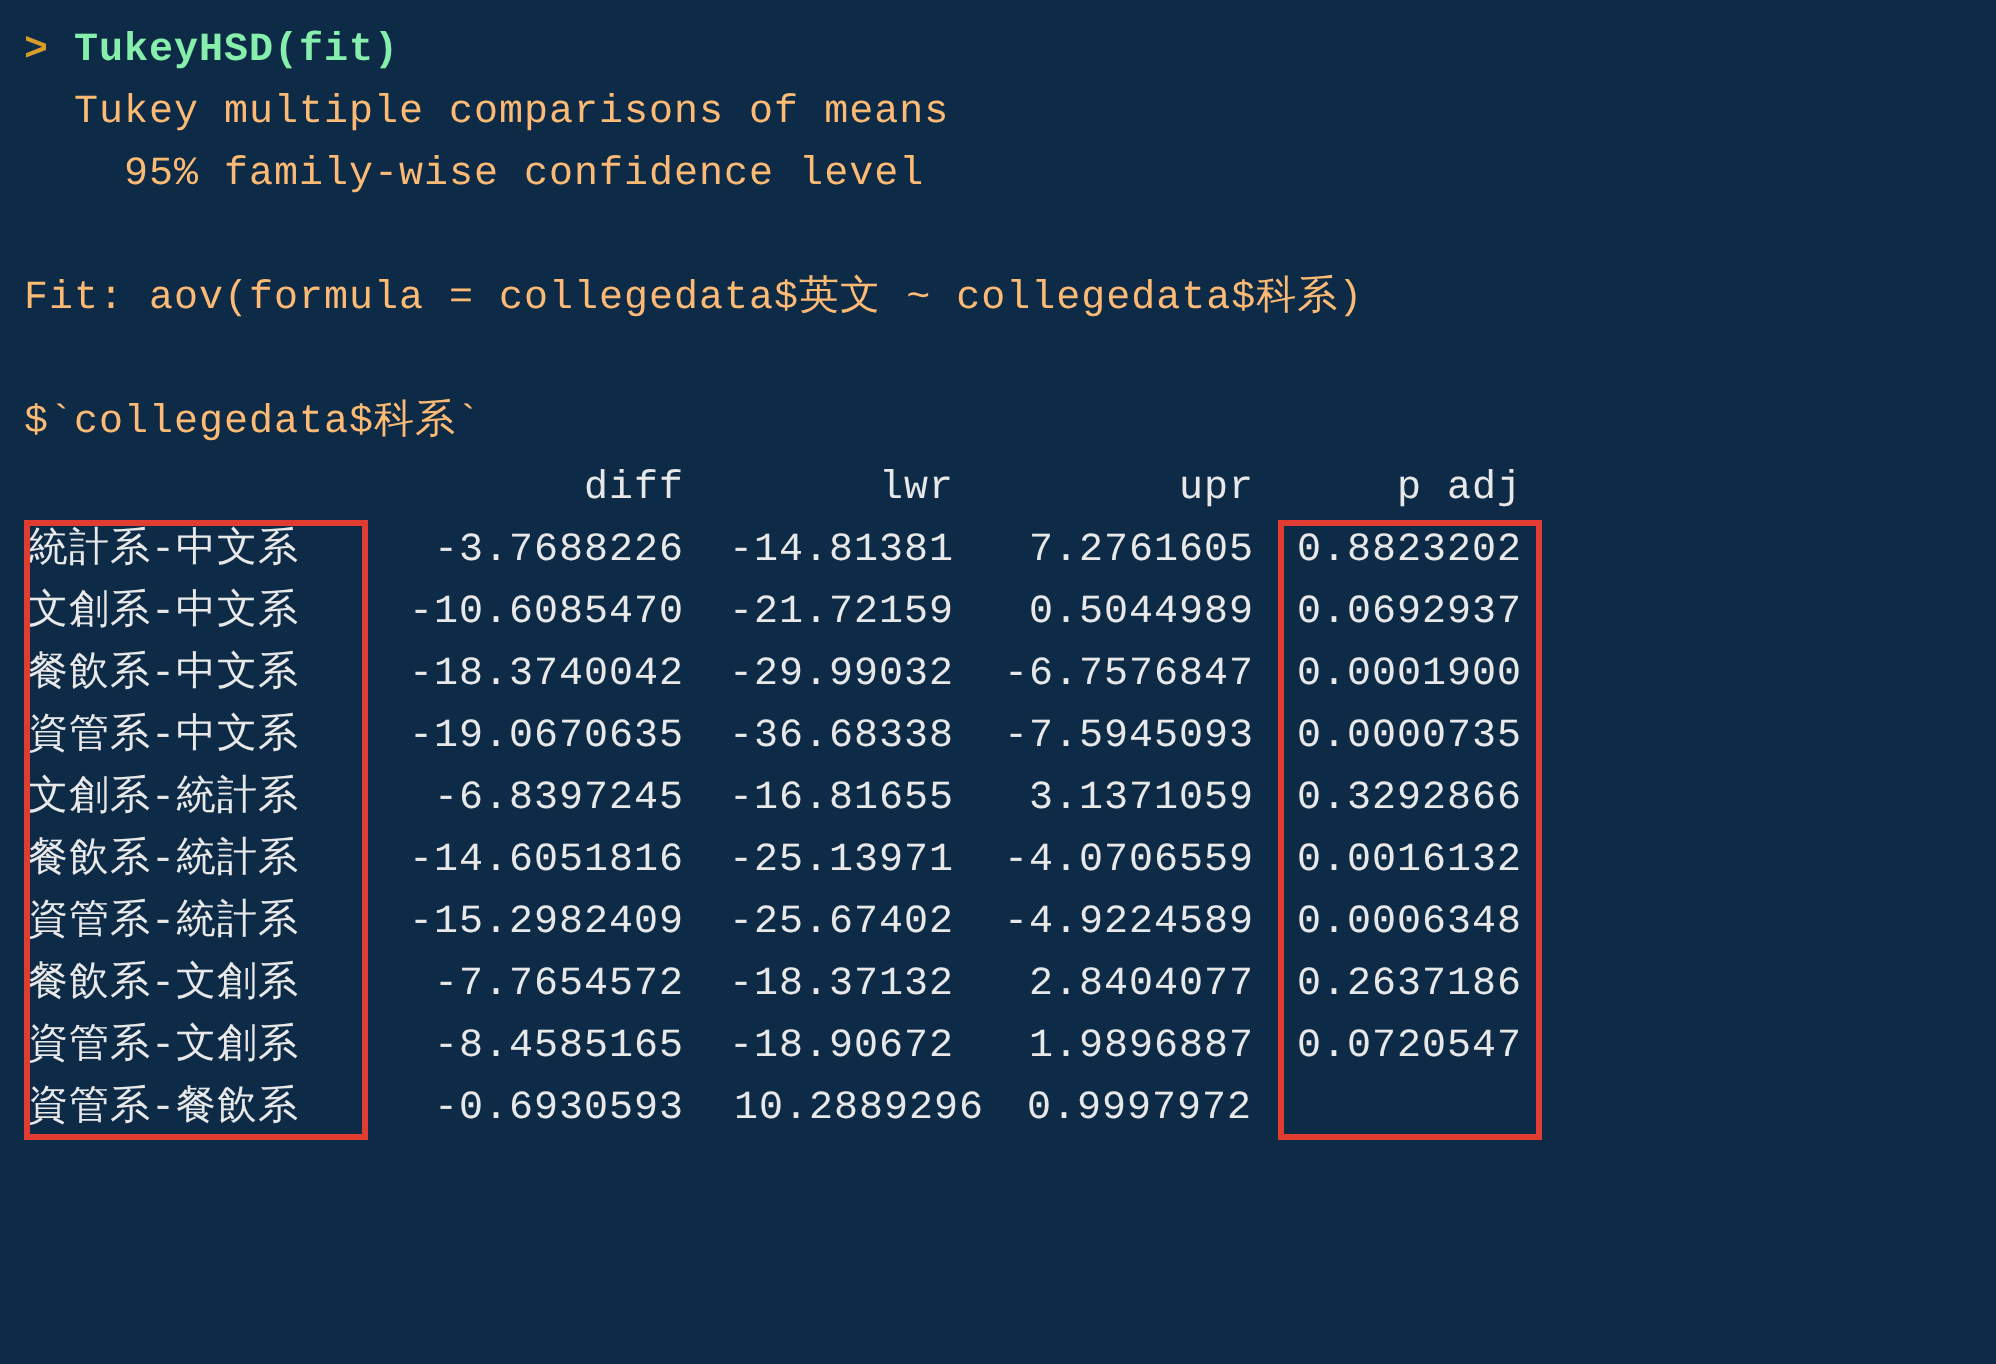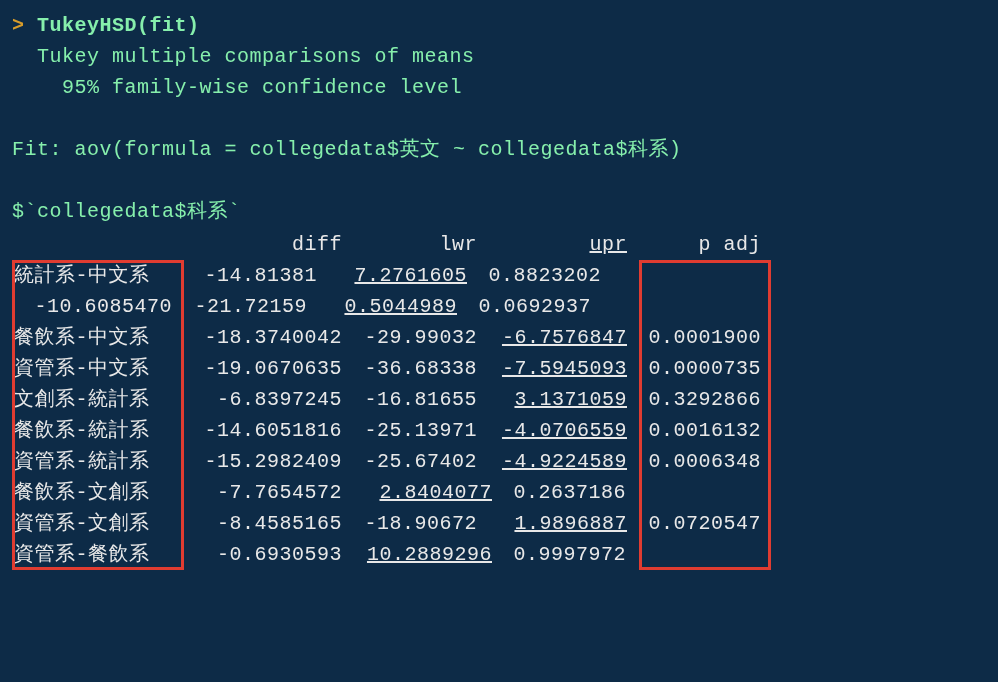--- a/index.html
+++ b/index.html
@@ -10,29 +10,29 @@
     color: #e8e8e8;
     padding: 10px 12px;
     width: 998px;
     height: 682px;
     overflow: hidden;
     line-height: 1.55;
     letter-spacing: 0.5px;
   }
   .prompt { color: #d89c2a; font-weight: 600; }
   .cmd { color: #86efac; font-weight: 600; }
-  .out { color: #86efac; white-space: pre; }
+  .out { color: #fdba74; white-space: pre; }
   .line { white-space: pre; }
   .table-area { position: relative; margin-top: 2px; }
   .row { display: flex; white-space: pre; height: 31px; }
   .cell { display: inline-block; }
   .c-lab { width: 170px; padding-left: 2px; }
   .c-diff { width: 160px; text-align: right; }
   .c-lwr { width: 135px; text-align: right; }
-  .c-upr { width: 150px; text-align: right; text-decoration: underline; }
+  .c-upr { width: 150px; text-align: right; }
   .c-padj { width: 140px; text-align: right; padding-right: 6px; }
   .hdr .c-lab { }
   .hdr .c-diff { }
   .hdr .c-lwr { }
   .hdr .c-upr { }
   .hdr .c-padj { }
   .redbox {
     position: absolute;
     border: 3px solid #e03c31;
     pointer-events: none;
@@ -57,27 +57,27 @@
 
   <div class="row hdr">
     <span class="cell c-lab"></span>
     <span class="cell c-diff">diff</span>
     <span class="cell c-lwr">lwr</span>
     <span class="cell c-upr">upr</span>
     <span class="cell c-padj">p adj</span>
   </div>
 
   <div id="rows-container">
-      <div class="row"><span class="cell c-lab">統計系-中文系</span><span class="cell c-lwr">-14.81381</span><span class="cell c-upr">7.2761605</span><span class="cell c-padj">0.8823202</span></div>
-      <div class="row"><span class="cell c-diff">-10.6085470</span><span class="cell c-lwr">-21.72159</span><span class="cell c-upr">0.5044989</span><span class="cell c-padj">0.0692937</span></div>
+      <div class="row"><span class="cell c-lab">統計系-中文系</span><span class="cell c-diff">-3.7688226</span><span class="cell c-lwr">-14.81381</span><span class="cell c-upr">7.2761605</span><span class="cell c-padj">0.8823202</span></div>
+      <div class="row"><span class="cell c-lab">文創系-中文系</span><span class="cell c-diff">-10.6085470</span><span class="cell c-lwr">-21.72159</span><span class="cell c-upr">0.5044989</span><span class="cell c-padj">0.0692937</span></div>
       <div class="row"><span class="cell c-lab">餐飲系-中文系</span><span class="cell c-diff">-18.3740042</span><span class="cell c-lwr">-29.99032</span><span class="cell c-upr">-6.7576847</span><span class="cell c-padj">0.0001900</span></div>
       <div class="row"><span class="cell c-lab">資管系-中文系</span><span class="cell c-diff">-19.0670635</span><span class="cell c-lwr">-36.68338</span><span class="cell c-upr">-7.5945093</span><span class="cell c-padj">0.0000735</span></div>
       <div class="row"><span class="cell c-lab">文創系-統計系</span><span class="cell c-diff">-6.8397245</span><span class="cell c-lwr">-16.81655</span><span class="cell c-upr">3.1371059</span><span class="cell c-padj">0.3292866</span></div>
       <div class="row"><span class="cell c-lab">餐飲系-統計系</span><span class="cell c-diff">-14.6051816</span><span class="cell c-lwr">-25.13971</span><span class="cell c-upr">-4.0706559</span><span class="cell c-padj">0.0016132</span></div>
       <div class="row"><span class="cell c-lab">資管系-統計系</span><span class="cell c-diff">-15.2982409</span><span class="cell c-lwr">-25.67402</span><span class="cell c-upr">-4.9224589</span><span class="cell c-padj">0.0006348</span></div>
-      <div class="row"><span class="cell c-lab">餐飲系-文創系</span><span class="cell c-diff">-7.7654572</span><span class="cell c-upr">2.8404077</span><span class="cell c-padj">0.2637186</span></div>
+      <div class="row"><span class="cell c-lab">餐飲系-文創系</span><span class="cell c-diff">-7.7654572</span><span class="cell c-lwr">-18.37132</span><span class="cell c-upr">2.8404077</span><span class="cell c-padj">0.2637186</span></div>
       <div class="row"><span class="cell c-lab">資管系-文創系</span><span class="cell c-diff">-8.4585165</span><span class="cell c-lwr">-18.90672</span><span class="cell c-upr">1.9896887</span><span class="cell c-padj">0.0720547</span></div>
       <div class="row"><span class="cell c-lab">資管系-餐飲系</span><span class="cell c-diff">-0.6930593</span><span class="cell c-upr">10.2889296</span><span class="cell c-padj">0.9997972</span></div>
     </div>
 
   <div id="box-labels" class="redbox"></div>
   <div id="box-padj" class="redbox"></div>
 </div>
 
 </body></html>

